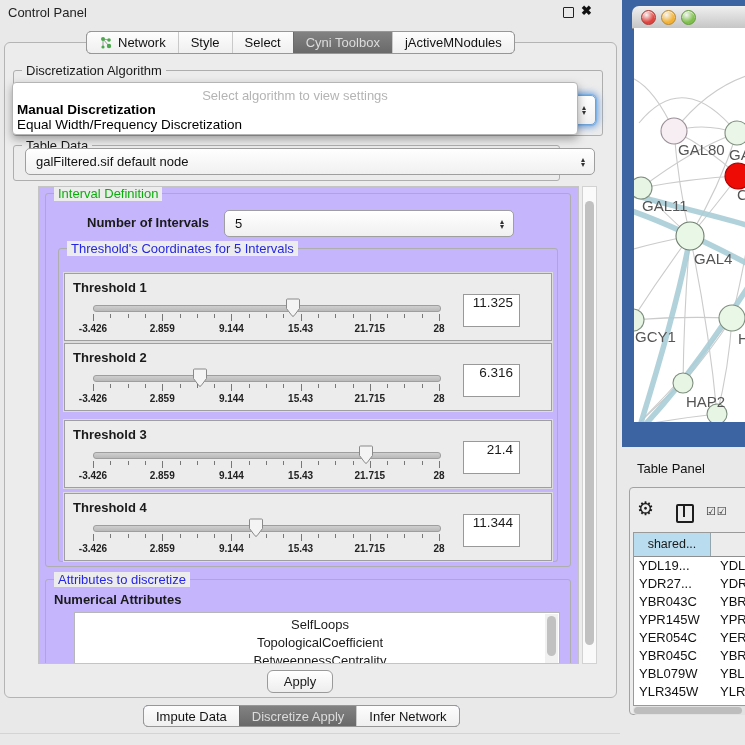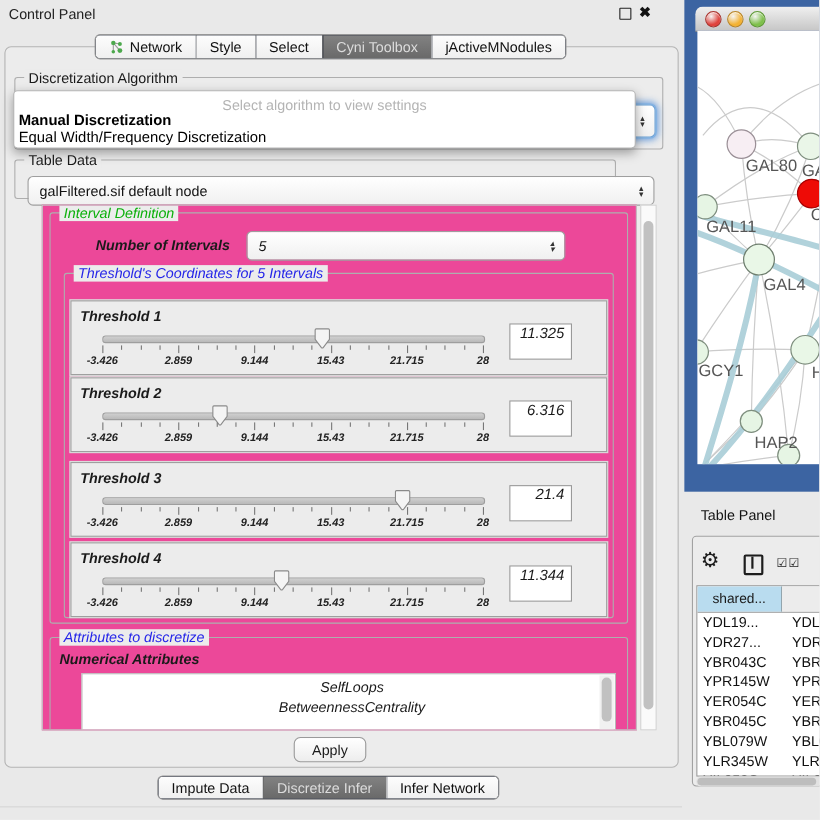--- a/index.html
+++ b/index.html
@@ -38,21 +38,21 @@
   .combo .ctext{padding-left:10px;font-size:13px;flex:1;color:#111;white-space:nowrap;overflow:hidden;}
   .combo .arrows{display:flex;flex-direction:column;align-items:center;font-size:8px;line-height:5px;
     color:#333;padding-right:9px;}
   .focusring{border:1px solid #6fa3d8;box-shadow:0 0 0 1px #7fb2e4,0 0 7px 2px rgba(80,140,215,.85);}
 
   .popup{left:12px;top:82px;width:566px;height:53px;background:#ffffff;border:1px solid #b5b5b5;
     border-radius:4px;box-shadow:0 4px 10px rgba(0,0,0,.35);z-index:40;}
   .popup .ph{position:absolute;top:5px;left:0;width:100%;text-align:center;font-size:13px;color:#b4b4b4;}
   .popup .opt{position:absolute;left:4px;font-size:13.5px;color:#000;white-space:nowrap;}
 
-  .viewport{left:38px;top:186px;width:541px;height:478px;border:1px solid #c4c4c4;background:#ec4899;overflow:hidden;font-style:italic;}
+  .viewport{left:38px;top:186px;width:541px;height:478px;border:1px solid #c4c4c4;background:#c4b5fd;overflow:hidden;}
   .vsb{left:582px;top:186px;width:15px;height:478px;background:#fafafa;border:1px solid #d2d2d2;}
   .vsb .thumb{position:absolute;left:2px;top:14px;width:9px;height:444px;border-radius:5px;background:#c1c1c1;}
 
   .th-panel{position:absolute;left:5px;width:486px;height:66px;border:1px solid #9f9f9f;background:#ececec;
     box-shadow:0 0 0 1px #dcdcdc;}
   .th-label{position:absolute;left:8px;top:6px;font-size:13px;font-weight:bold;}
   .track{position:absolute;left:28px;top:31px;width:346px;height:5px;border:1px solid #9e9e9e;border-radius:3px;
     background:linear-gradient(#cfcfcf,#b9b9b9);}
   .thumb-svg{position:absolute;top:24px;width:16px;height:20px;}
   .tick{position:absolute;top:40px;width:1px;height:4px;background:#777;}
@@ -143,21 +143,21 @@
 </div>
 
 <div class="abs popup">
   <div class="ph">Select algorithm to view settings</div>
   <div class="opt" style="top:19px;font-weight:bold;">Manual Discretization</div>
   <div class="opt" style="top:34px;">Equal Width/Frequency Discretization</div>
 </div>
 
 <div class="abs group" style="left:13px;top:145px;width:547px;height:36px;">
   <span class="gtitle">Table Data</span>
-  <div class="combo" style="position:absolute;left:11px;top:14px;width:568px;height:25px;">
+  <div class="combo" style="position:absolute;left:11px;top:2px;width:568px;height:25px;">
     <span class="ctext">galFiltered.sif default node</span>
     <span class="arrows">
         <span>▴</span>
         <span>▾</span>
       </span>
   </div>
 </div>
 
 <div class="abs viewport">
 
@@ -335,20 +335,21 @@
         </div>
     </div>
   </div>
 
   <div class="group" style="position:absolute;left:6px;top:392px;width:524px;height:150px;">
     <span class="gtitle blue">Attributes to discretize</span>
     <div style="position:absolute;left:8px;top:12px;font-size:13px;font-weight:bold;">Numerical Attributes</div>
     <div class="listbox" style="position:absolute;left:28px;top:32px;width:484px;height:110px;">
       <div style="padding-top:3px;text-align:center;">
           <div class="attr-item">SelfLoops</div>
+          <div class="attr-item">TopologicalCoefficient</div>
           <div class="attr-item">BetweennessCentrality</div>
         </div>
       <div class="lsb">
           <div class="thumb"></div>
         </div>
     </div>
   </div>
 
 </div>
 
@@ -356,21 +357,21 @@
     <div class="thumb"></div>
   </div>
 
 <div class="abs apply-btn">Apply</div>
 
 <div class="abs tabbar" style="left:143px;top:705px;height:22px;">
     <div class="seg">
       <span>Impute Data</span>
     </div>
     <div class="seg sel">
-      <span>Discretize Infer</span>
+      <span>Discretize Apply</span>
     </div>
     <div class="seg">
       <span>Infer Network</span>
     </div>
   </div>
 <div class="abs bottom-line"></div>
 
 <div class="abs right-region">
   <div class="blue-frame"></div>
 

